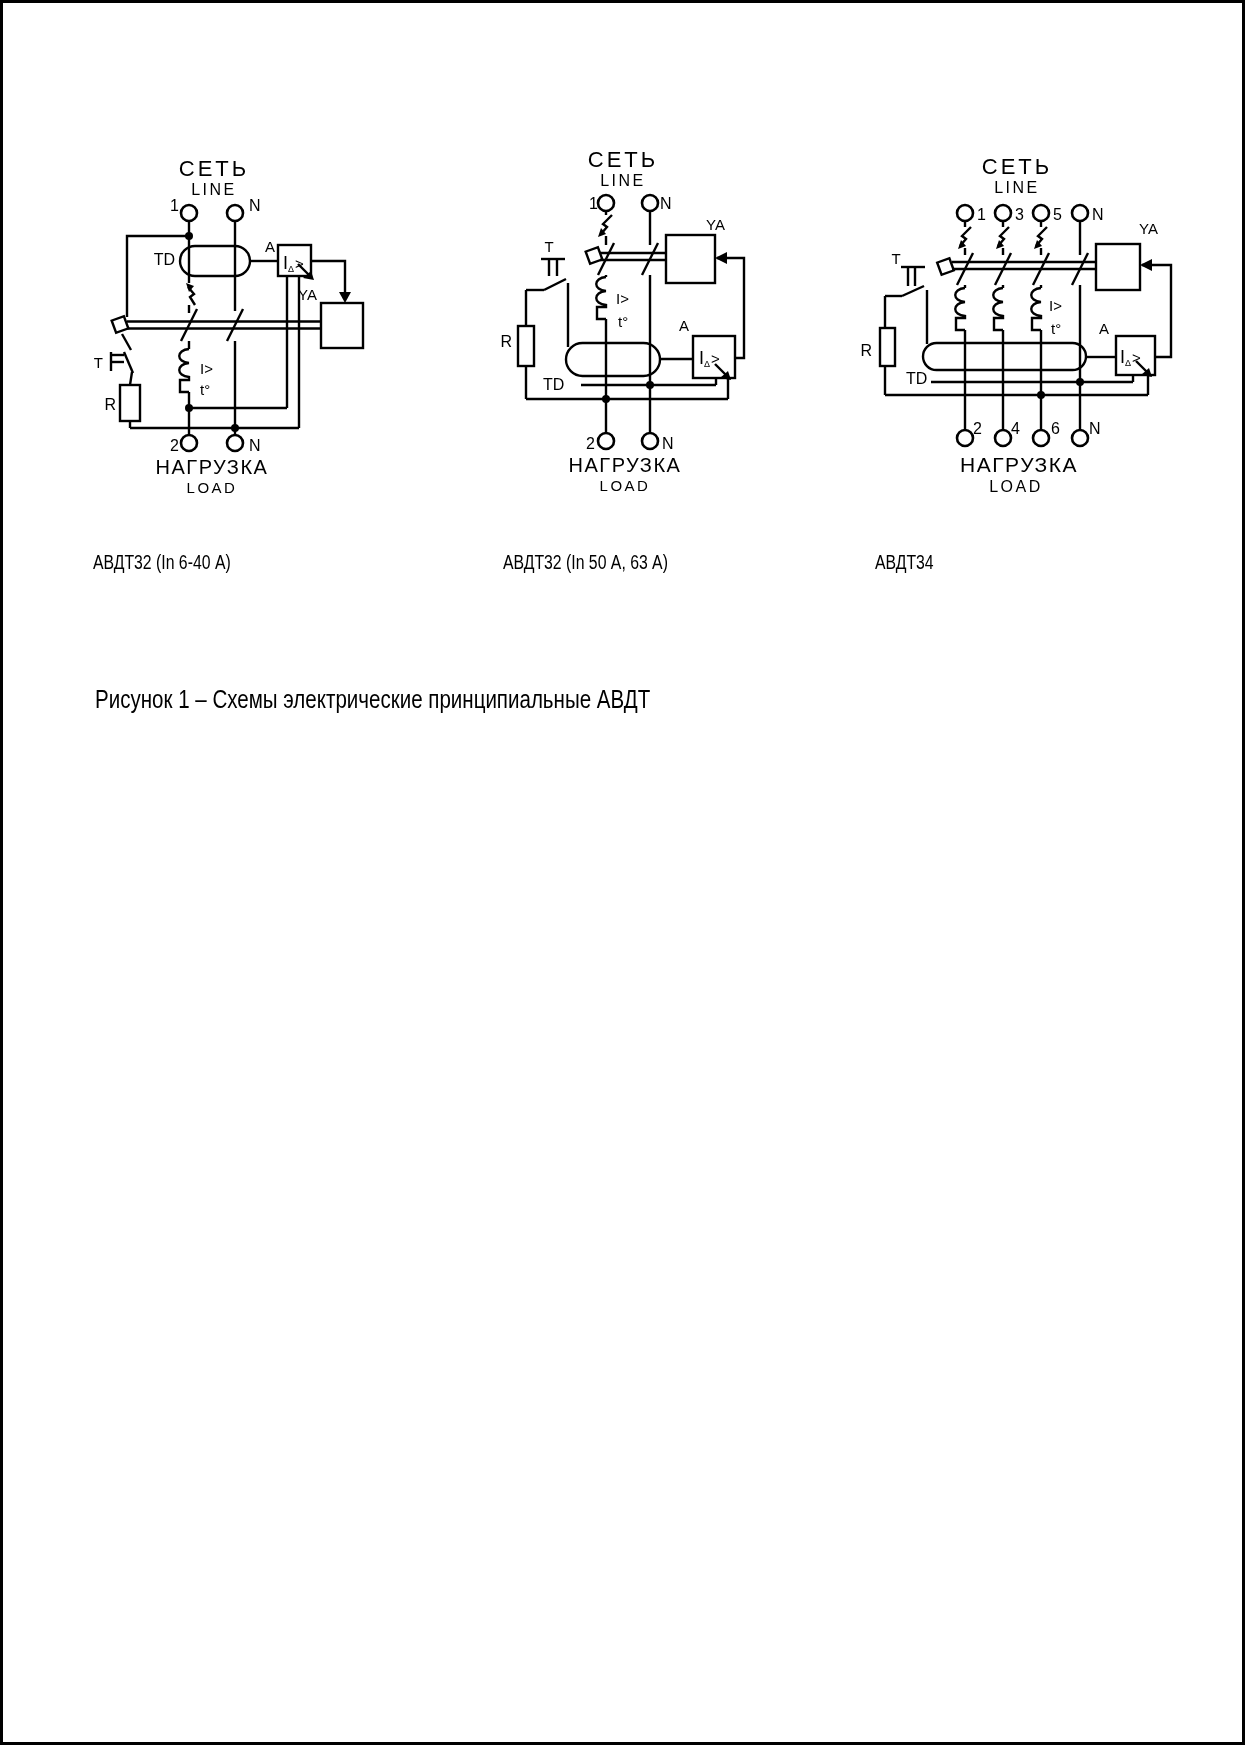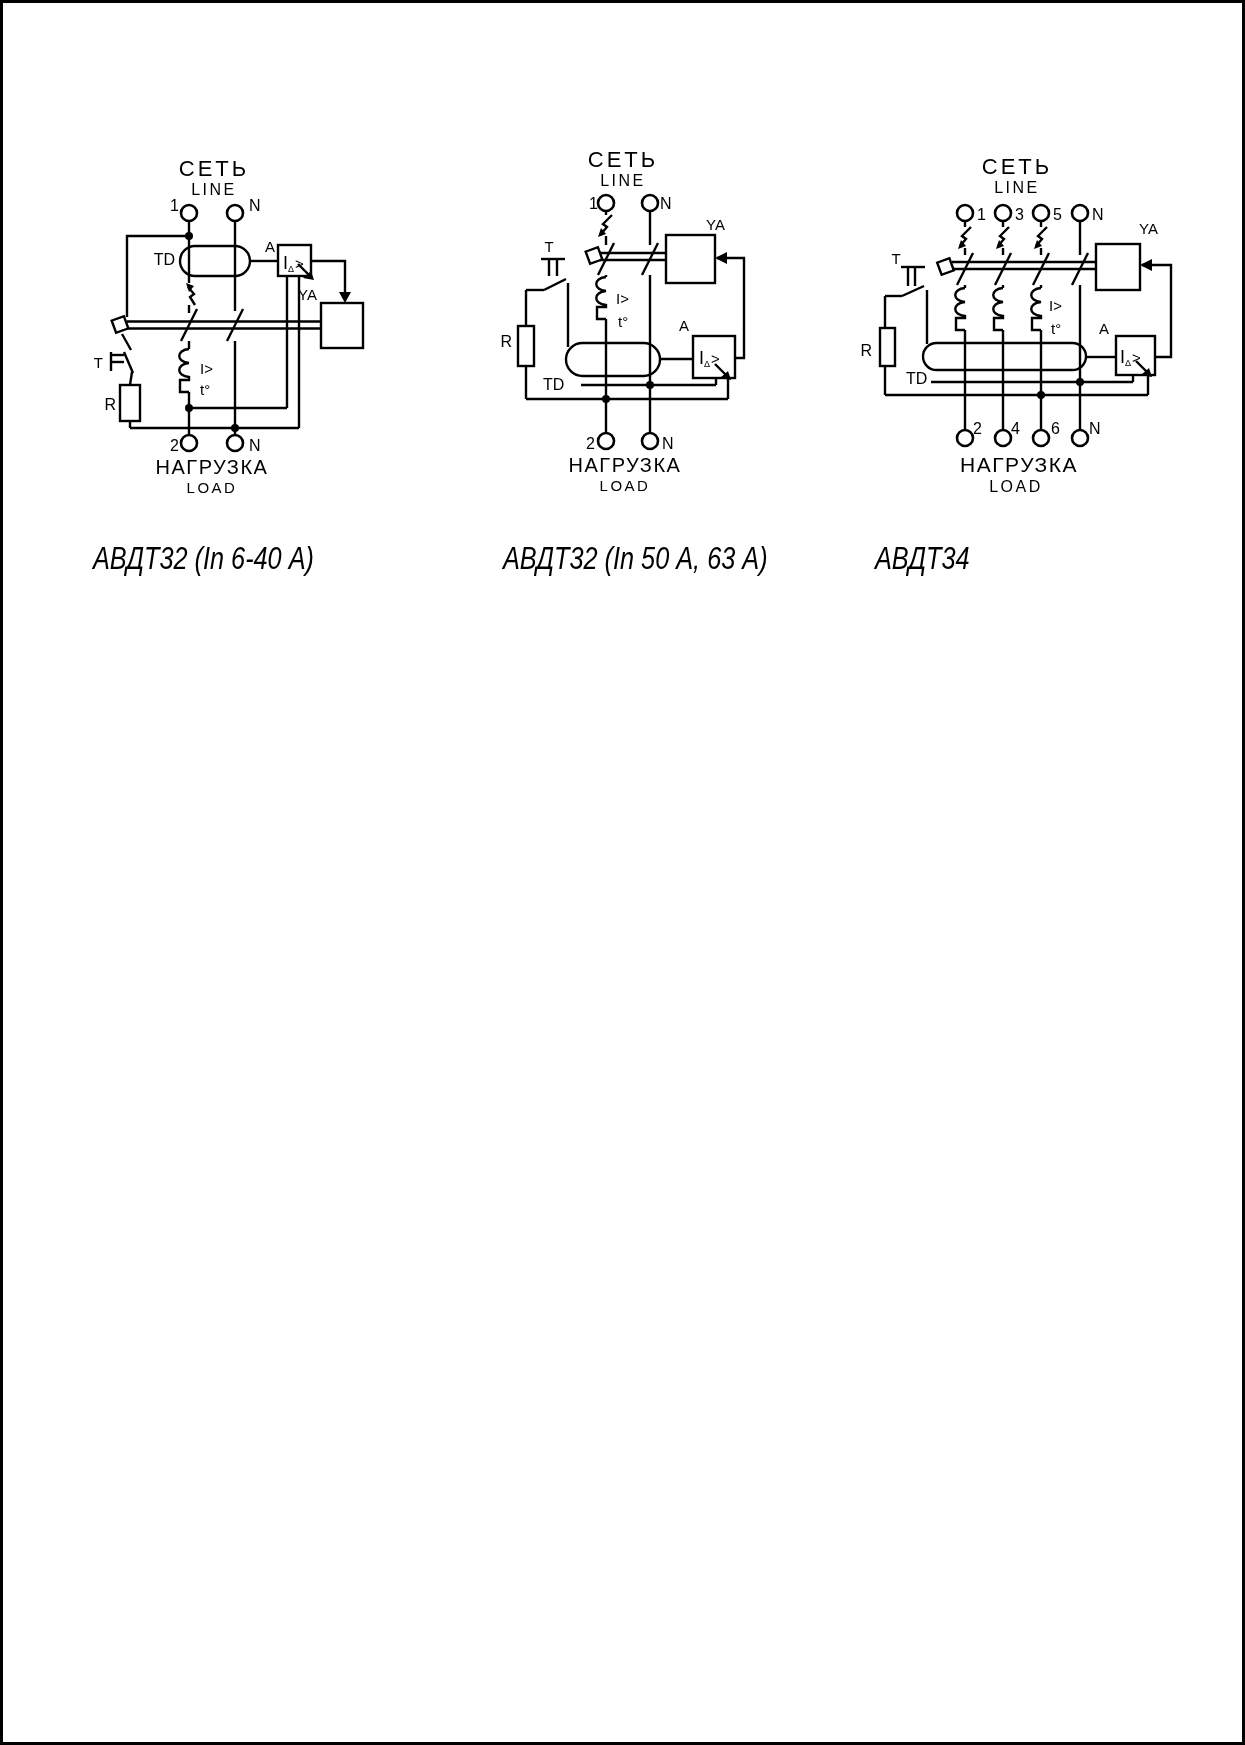--- a/index.html
+++ b/index.html
@@ -5,21 +5,21 @@
   html,body{margin:0;padding:0;background:#fff;}
   .page{position:relative;width:1245px;height:1745px;background:#fff;
         border:3px solid #000;box-sizing:border-box;overflow:hidden;
         font-family:"Liberation Sans",sans-serif;}
   .diagram-svg{position:absolute;overflow:visible;}
   svg .w{fill:none;stroke:#000;stroke-width:2.4px;}
   svg .term{fill:#fff;stroke:#000;stroke-width:2.6px;}
   svg .dot{fill:#000;stroke:none;}
   svg .hd{fill:#000;stroke:none;}
   svg .t{fill:#000;stroke:none;font-family:"Liberation Sans",sans-serif;}
-  .model-label{position:absolute;top:537px;font-size:32px;color:#000;white-space:nowrap;font-style:italic;}
+  .model-label{position:absolute;top:548px;font-size:20px;color:#000;white-space:nowrap;}
   .figure-caption{position:absolute;left:92px;top:681px;font-size:26px;color:#000;white-space:nowrap;}
   .cond{display:inline-block;transform:scaleX(0.79);transform-origin:0 100%;white-space:nowrap;}
 </style>
 </head>
 <body>
 
 <div class="page">
 
   <svg class="diagram-svg" style="left:70px;top:140px" width="310" height="360" viewBox="70 140 310 360">
 
@@ -333,14 +333,17 @@
   <div class="model-label" style="left:90px">
     <span class="cond">АВДТ32 (In 6-40 А)</span>
   </div>
   <div class="model-label" style="left:500px">
     <span class="cond">АВДТ32 (In 50 А, 63 А)</span>
   </div>
   <div class="model-label" style="left:872px">
     <span class="cond">АВДТ34</span>
   </div>
 
+  <div class="figure-caption">
+    <span class="cond">Рисунок 1 – Схемы электрические принципиальные АВДТ</span>
+  </div>
 
 </div>
 
 </body></html>

